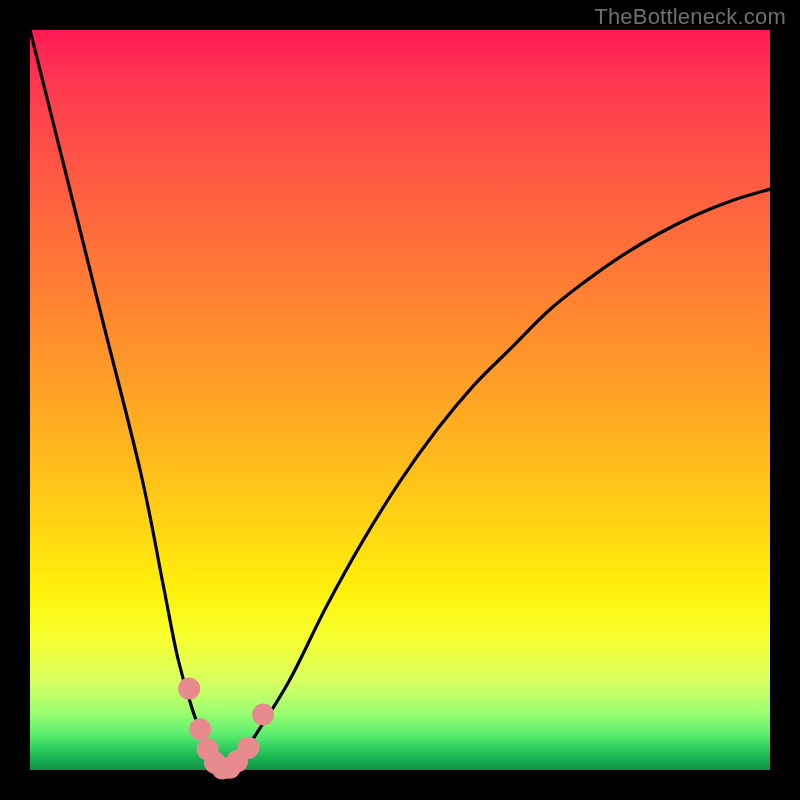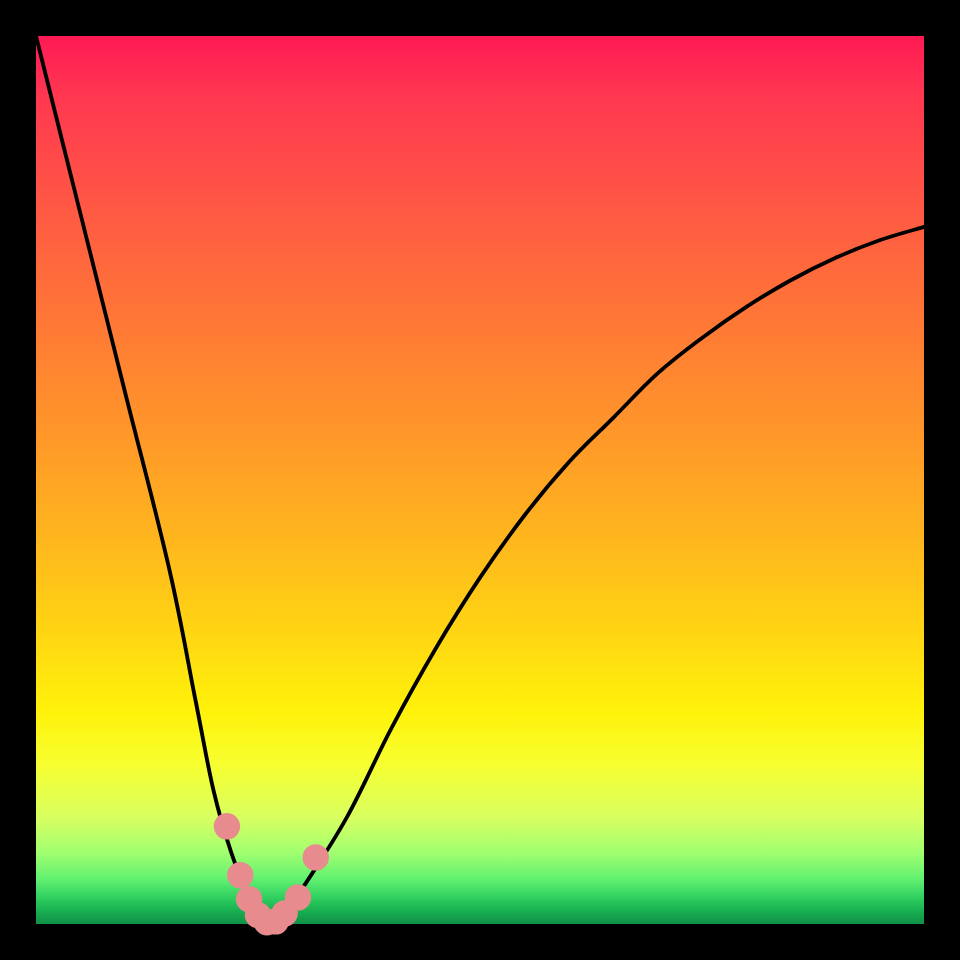--- a/index.html
+++ b/index.html
@@ -61,20 +61,21 @@
     width: 740px;
     height: 740px;
     overflow: visible;
   }
 </style>
 </head>
 <body>
 
 <div class="frame">
 
+  <div class="watermark">TheBottleneck.com</div>
 
   <div class="plot">
     <svg class="curve" viewBox="0 0 740 740">
       <g>
         <path id="curve-path" fill="none" stroke-width="3.2" stroke-linecap="round" stroke-linejoin="round" stroke="#000000" d="M 0.00 0.00 C 6.66 26.64, 23.68 94.72, 37.00 148.00 C 50.32 201.28, 60.68 242.72, 74.00 296.00 C 87.32 349.28, 100.34 397.38, 111.00 444.00 C 121.66 490.62, 126.54 521.70, 133.20 555.00 C 139.86 588.30, 142.67 606.36, 148.00 629.00 C 153.33 651.64, 157.47 664.82, 162.80 680.80 C 168.13 696.78, 173.60 708.48, 177.60 717.80 C 181.60 727.12, 182.34 728.60, 185.00 732.60 C 187.66 736.60, 189.74 738.67, 192.40 740.00 C 195.06 741.33, 197.14 741.33, 199.80 740.00 C 202.46 738.67, 203.20 737.93, 207.20 732.60 C 211.20 727.27, 212.68 725.05, 222.00 710.40 C 231.32 695.75, 245.68 675.18, 259.00 651.20 C 272.32 627.22, 282.68 602.51, 296.00 577.20 C 309.32 551.89, 319.68 533.24, 333.00 510.60 C 346.32 487.96, 356.68 471.38, 370.00 451.40 C 383.32 431.42, 393.68 416.92, 407.00 399.60 C 420.32 382.28, 430.68 369.85, 444.00 355.20 C 457.32 340.55, 467.68 331.52, 481.00 318.20 C 494.32 304.88, 504.68 293.19, 518.00 281.20 C 531.32 269.21, 541.68 261.59, 555.00 251.60 C 568.32 241.61, 578.68 234.36, 592.00 225.70 C 605.32 217.04, 615.68 210.83, 629.00 203.50 C 642.32 196.17, 652.68 190.99, 666.00 185.00 C 679.32 179.01, 689.68 174.86, 703.00 170.20 C 716.32 165.54, 733.34 161.10, 740.00 159.10"></path>
       </g>
       <g id="marker-layer">
           <circle cx="159.10" cy="658.60" r="11" fill="#e78b8f"></circle>
           <circle cx="170.20" cy="699.30" r="11" fill="#e78b8f"></circle>
           <circle cx="177.60" cy="719.28" r="11" fill="#e78b8f"></circle>

